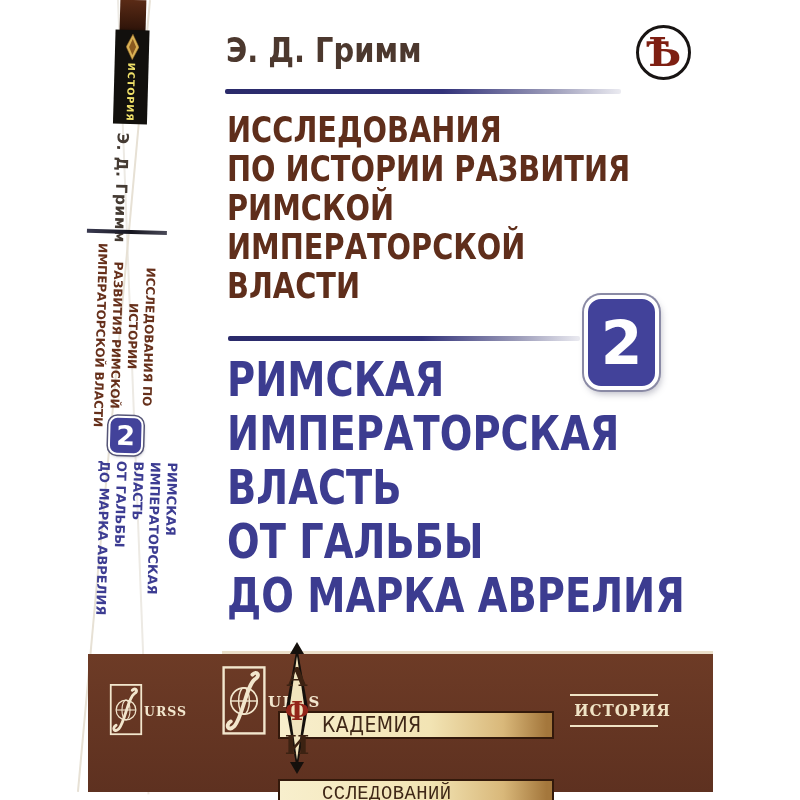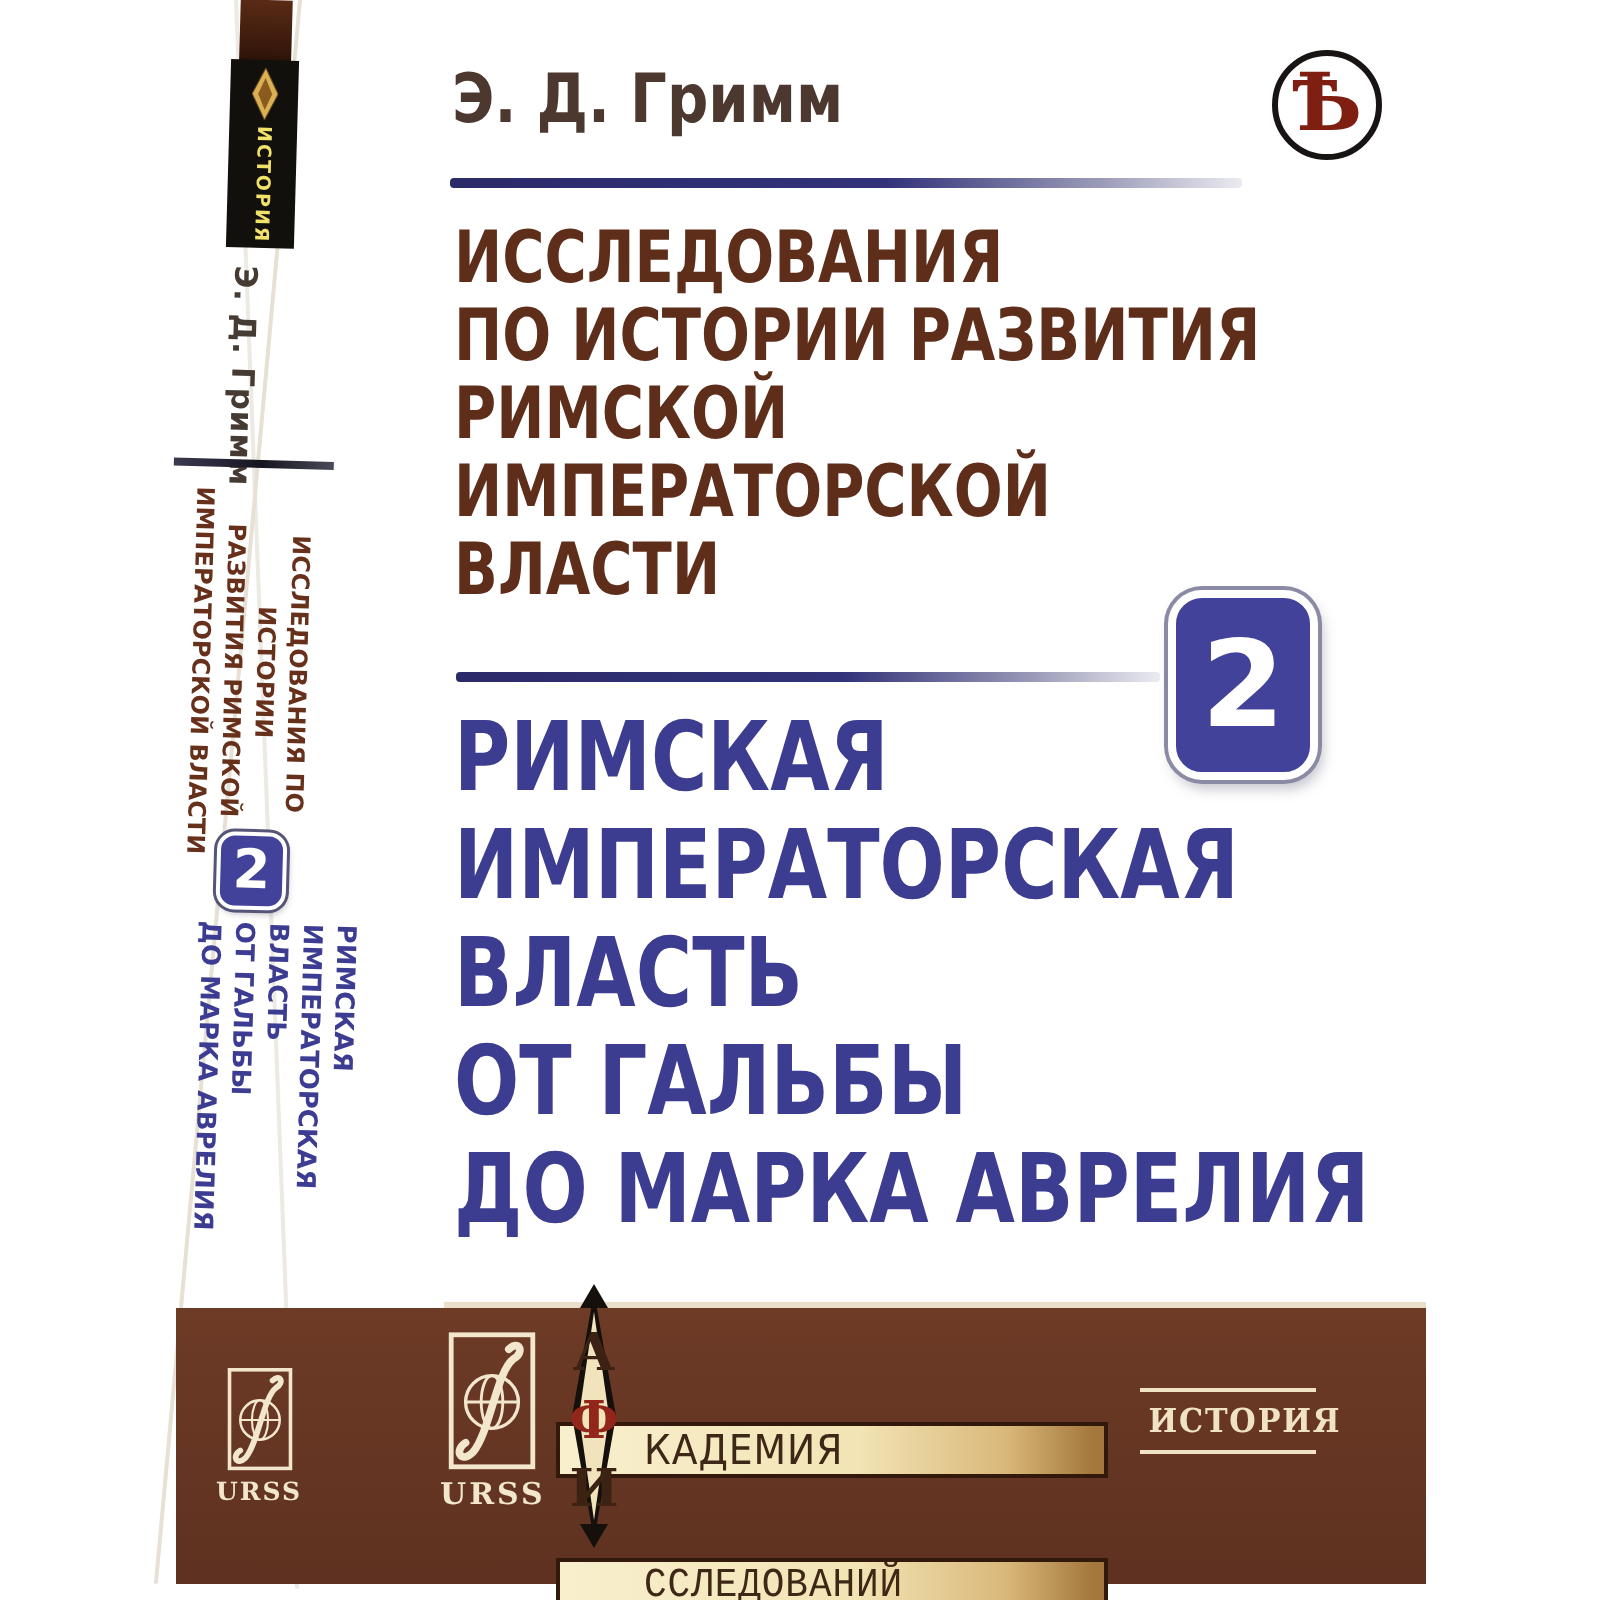--- a/index.html
+++ b/index.html
@@ -50,21 +50,21 @@
   .badge-cover{left:584px;top:295px;width:75px;height:95px;border-radius:17px;
     border:4px solid #fff;box-shadow:0 0 0 2px #8a8aa5,2px 4px 7px rgba(90,90,115,.4);
     font-size:60px;box-sizing:border-box;}
   .cover-subtitle{left:227px;top:352px;transform:scaleX(.8);transform-origin:left top;}
   .cover-subtitle div{font-size:48px;line-height:54px;font-weight:800;color:#3c3c90;white-space:nowrap;}
 
   
   .cream-line{left:222px;top:651px;width:491px;height:3px;background:#eadfca;}
   .footer-bar{left:88px;top:654px;width:625px;height:138px;
     background:linear-gradient(180deg,#6d3b26,#5e3120);}
-  .urss{display:flex;flex-direction:column;align-items:center;color:#f2e6cd;
+  .urss{display:flex;flex-direction:row;align-items:center;color:#f2e6cd;
     font-family:"DejaVu Serif",serif;font-weight:700;}
   .urss-spine{left:20px;top:30px;}
   .urss-cover{left:132px;top:12px;}
   .urss-spine .wordmark{font-size:12.5px;letter-spacing:1px;margin-top:2px;}
   .urss-cover .wordmark{font-size:15px;letter-spacing:1.5px;margin-top:2px;}
   .acad-bar{left:190px;width:276px;height:28px;border:2px solid #33190b;box-sizing:border-box;
     background:linear-gradient(90deg,#f8efcd,#f2e4b4 55%,#d9b87a 82%,#a4773c 98%);
     display:flex;align-items:center;margin-top:47px;}
   .acad-bar span{margin-left:42px;font-size:20.5px;letter-spacing:.5px;color:#3f2717;
     transform:scaleX(.92);transform-origin:left center;white-space:nowrap;}

